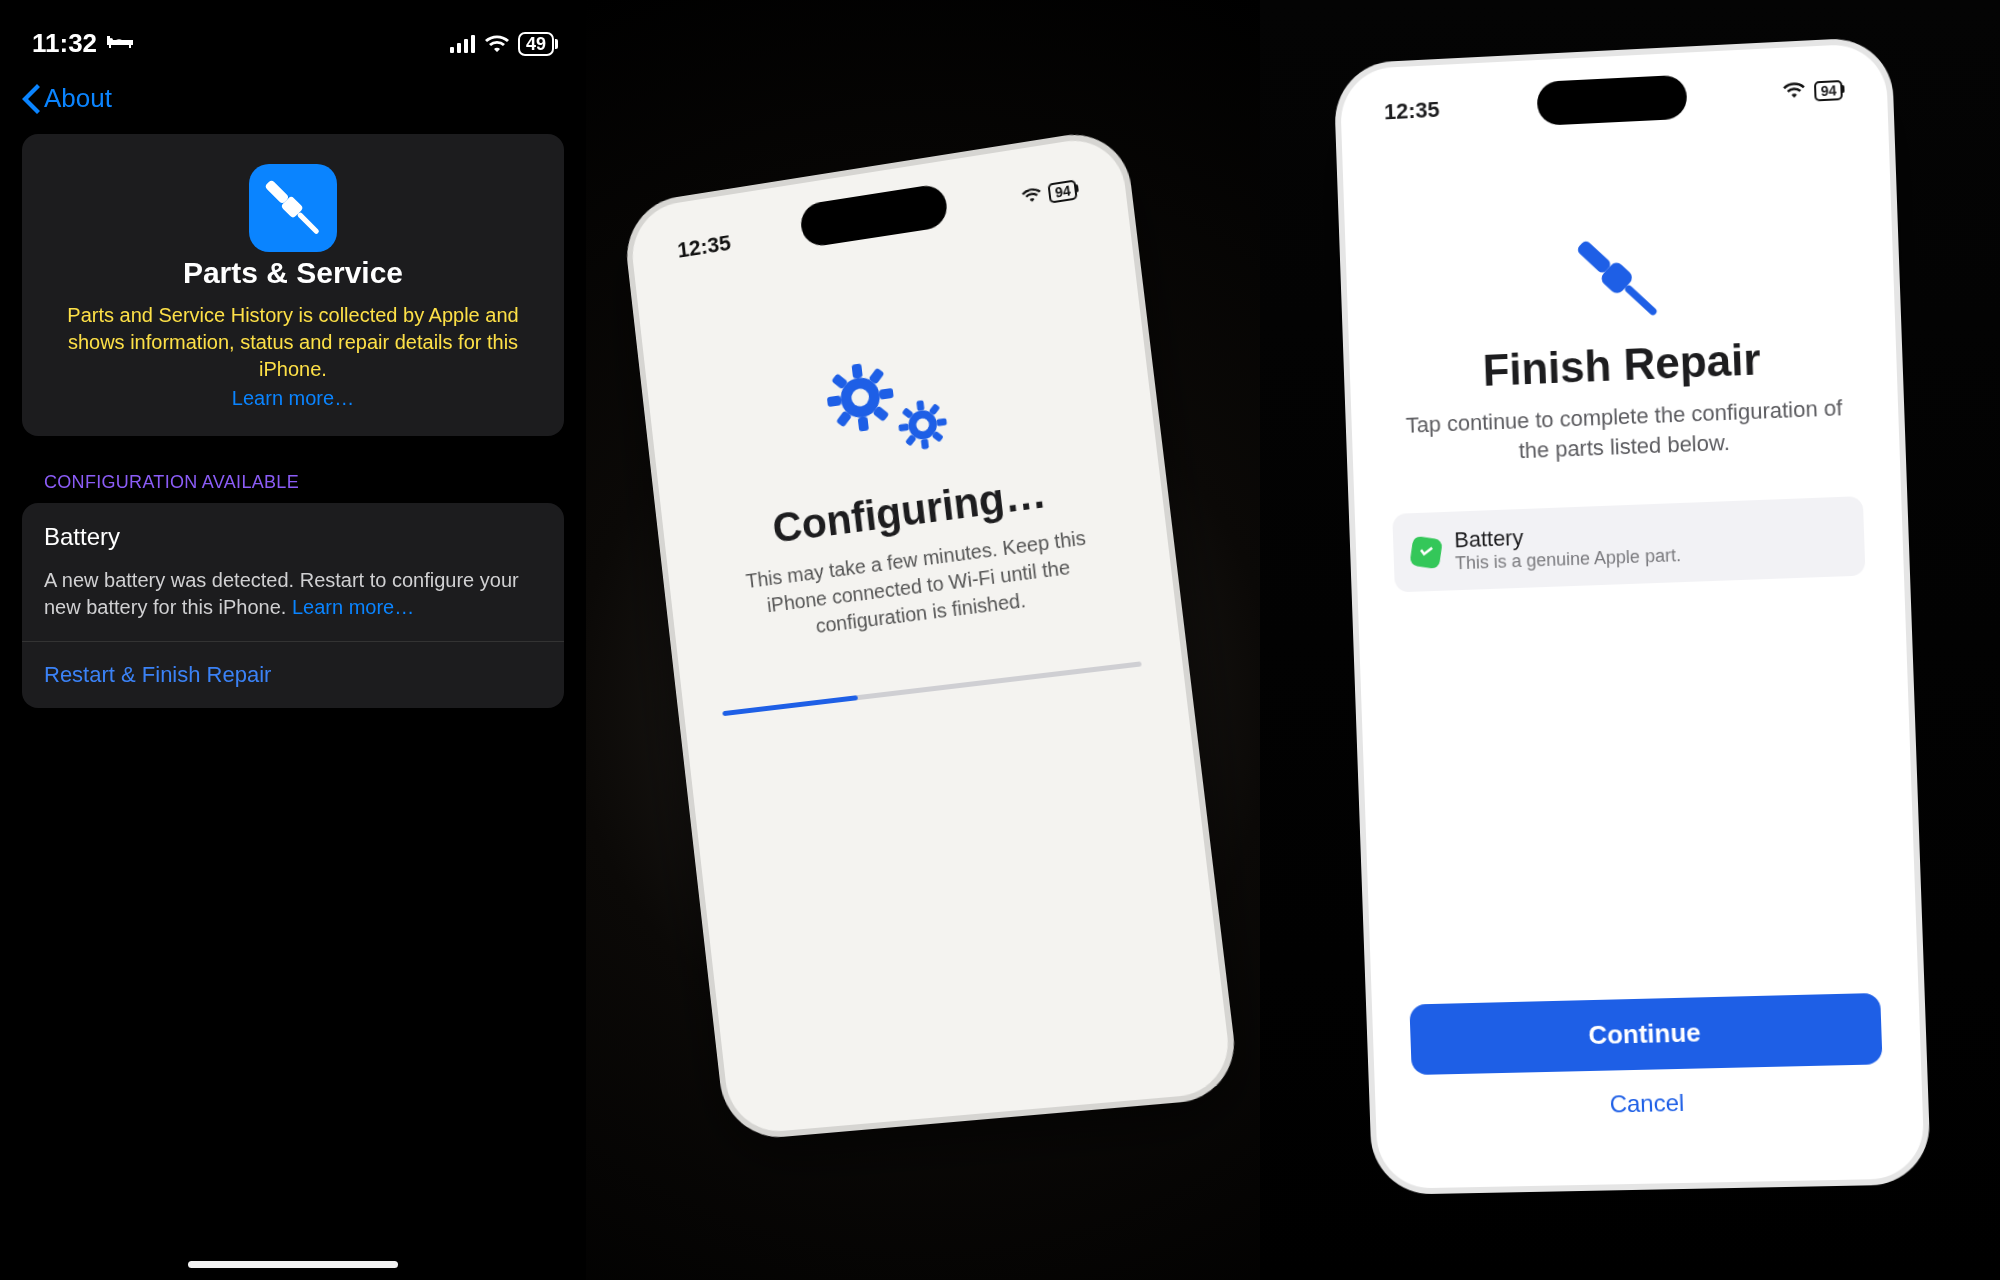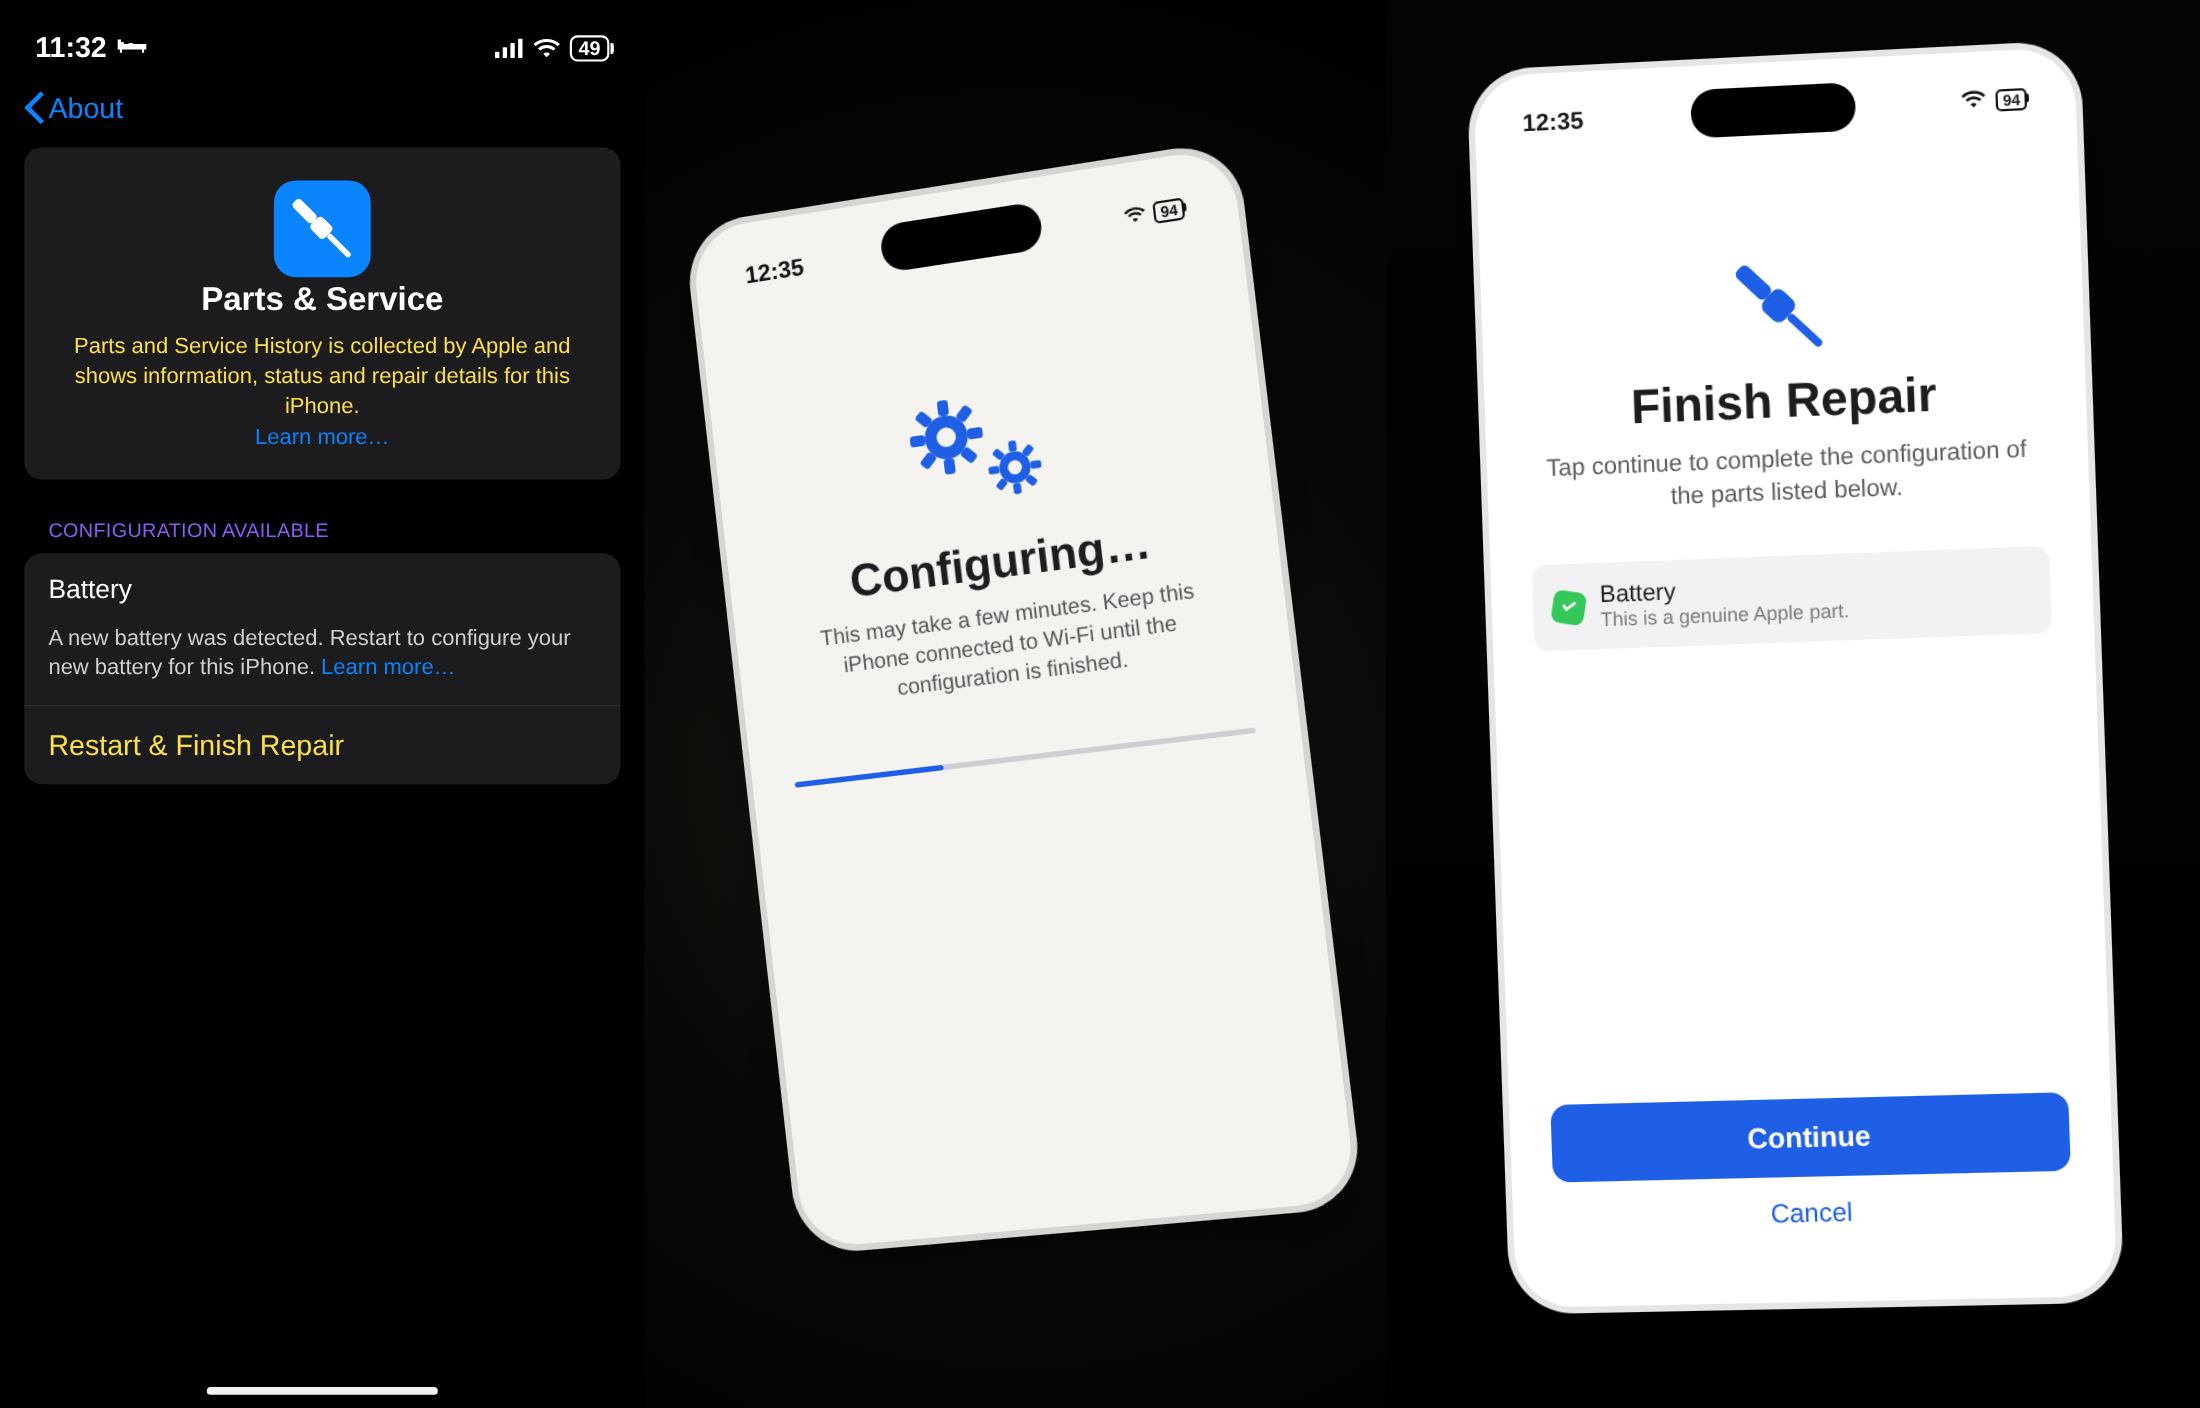--- a/index.html
+++ b/index.html
@@ -33,21 +33,21 @@
     border: 2.5px solid #fff; border-radius: 7px;
     padding: 0 6px; font-size: 18px; font-weight: 700;
     line-height: 20px; position: relative;
   }
   .batt-box::after {
     content:""; position:absolute; right:-6px; top:5px;
     width:3px; height:10px; background:#fff; border-radius:0 2px 2px 0;
   }
 
   .back-nav {
-    display: flex; align-items: flex-start; gap: 4px;
+    display: flex; align-items: flex-end; gap: 4px;
     color: #0a84ff; font-size: 26px;
     margin: 24px 0 20px;
     cursor: pointer;
   }
   .back-nav svg { width: 18px; height: 30px; }
 
   .card {
     background: #1c1c1e; border-radius: 16px;
     padding: 30px 24px 26px;
   }
@@ -79,21 +79,21 @@
     background: #1c1c1e; border-radius: 16px; overflow:hidden;
   }
   .list-row { padding: 20px 22px; }
   .list-row .title { font-size: 24px; font-weight: 400; }
   .list-row .body {
     font-size: 20px; color: #d0d0d2; margin-top: 16px; line-height: 1.35;
   }
   .list-row .body .inline-link { color:#0a84ff; }
   .list-row.divider { border-top: 1px solid #333; padding: 0; }
   .list-row.action {
-    padding: 20px 22px; color:#fde047; font-size: 26px;
+    padding: 20px 22px; color:#3b82f6; font-size: 22px;
   }
 
   .home-ind {
     position:absolute; bottom: 12px; left:50%; transform:translateX(-50%);
     width: 210px; height: 7px; border-radius: 4px; background:#fff; opacity:.95;
   }
 
   
   .mid {
     flex: 1; height: 100%;

